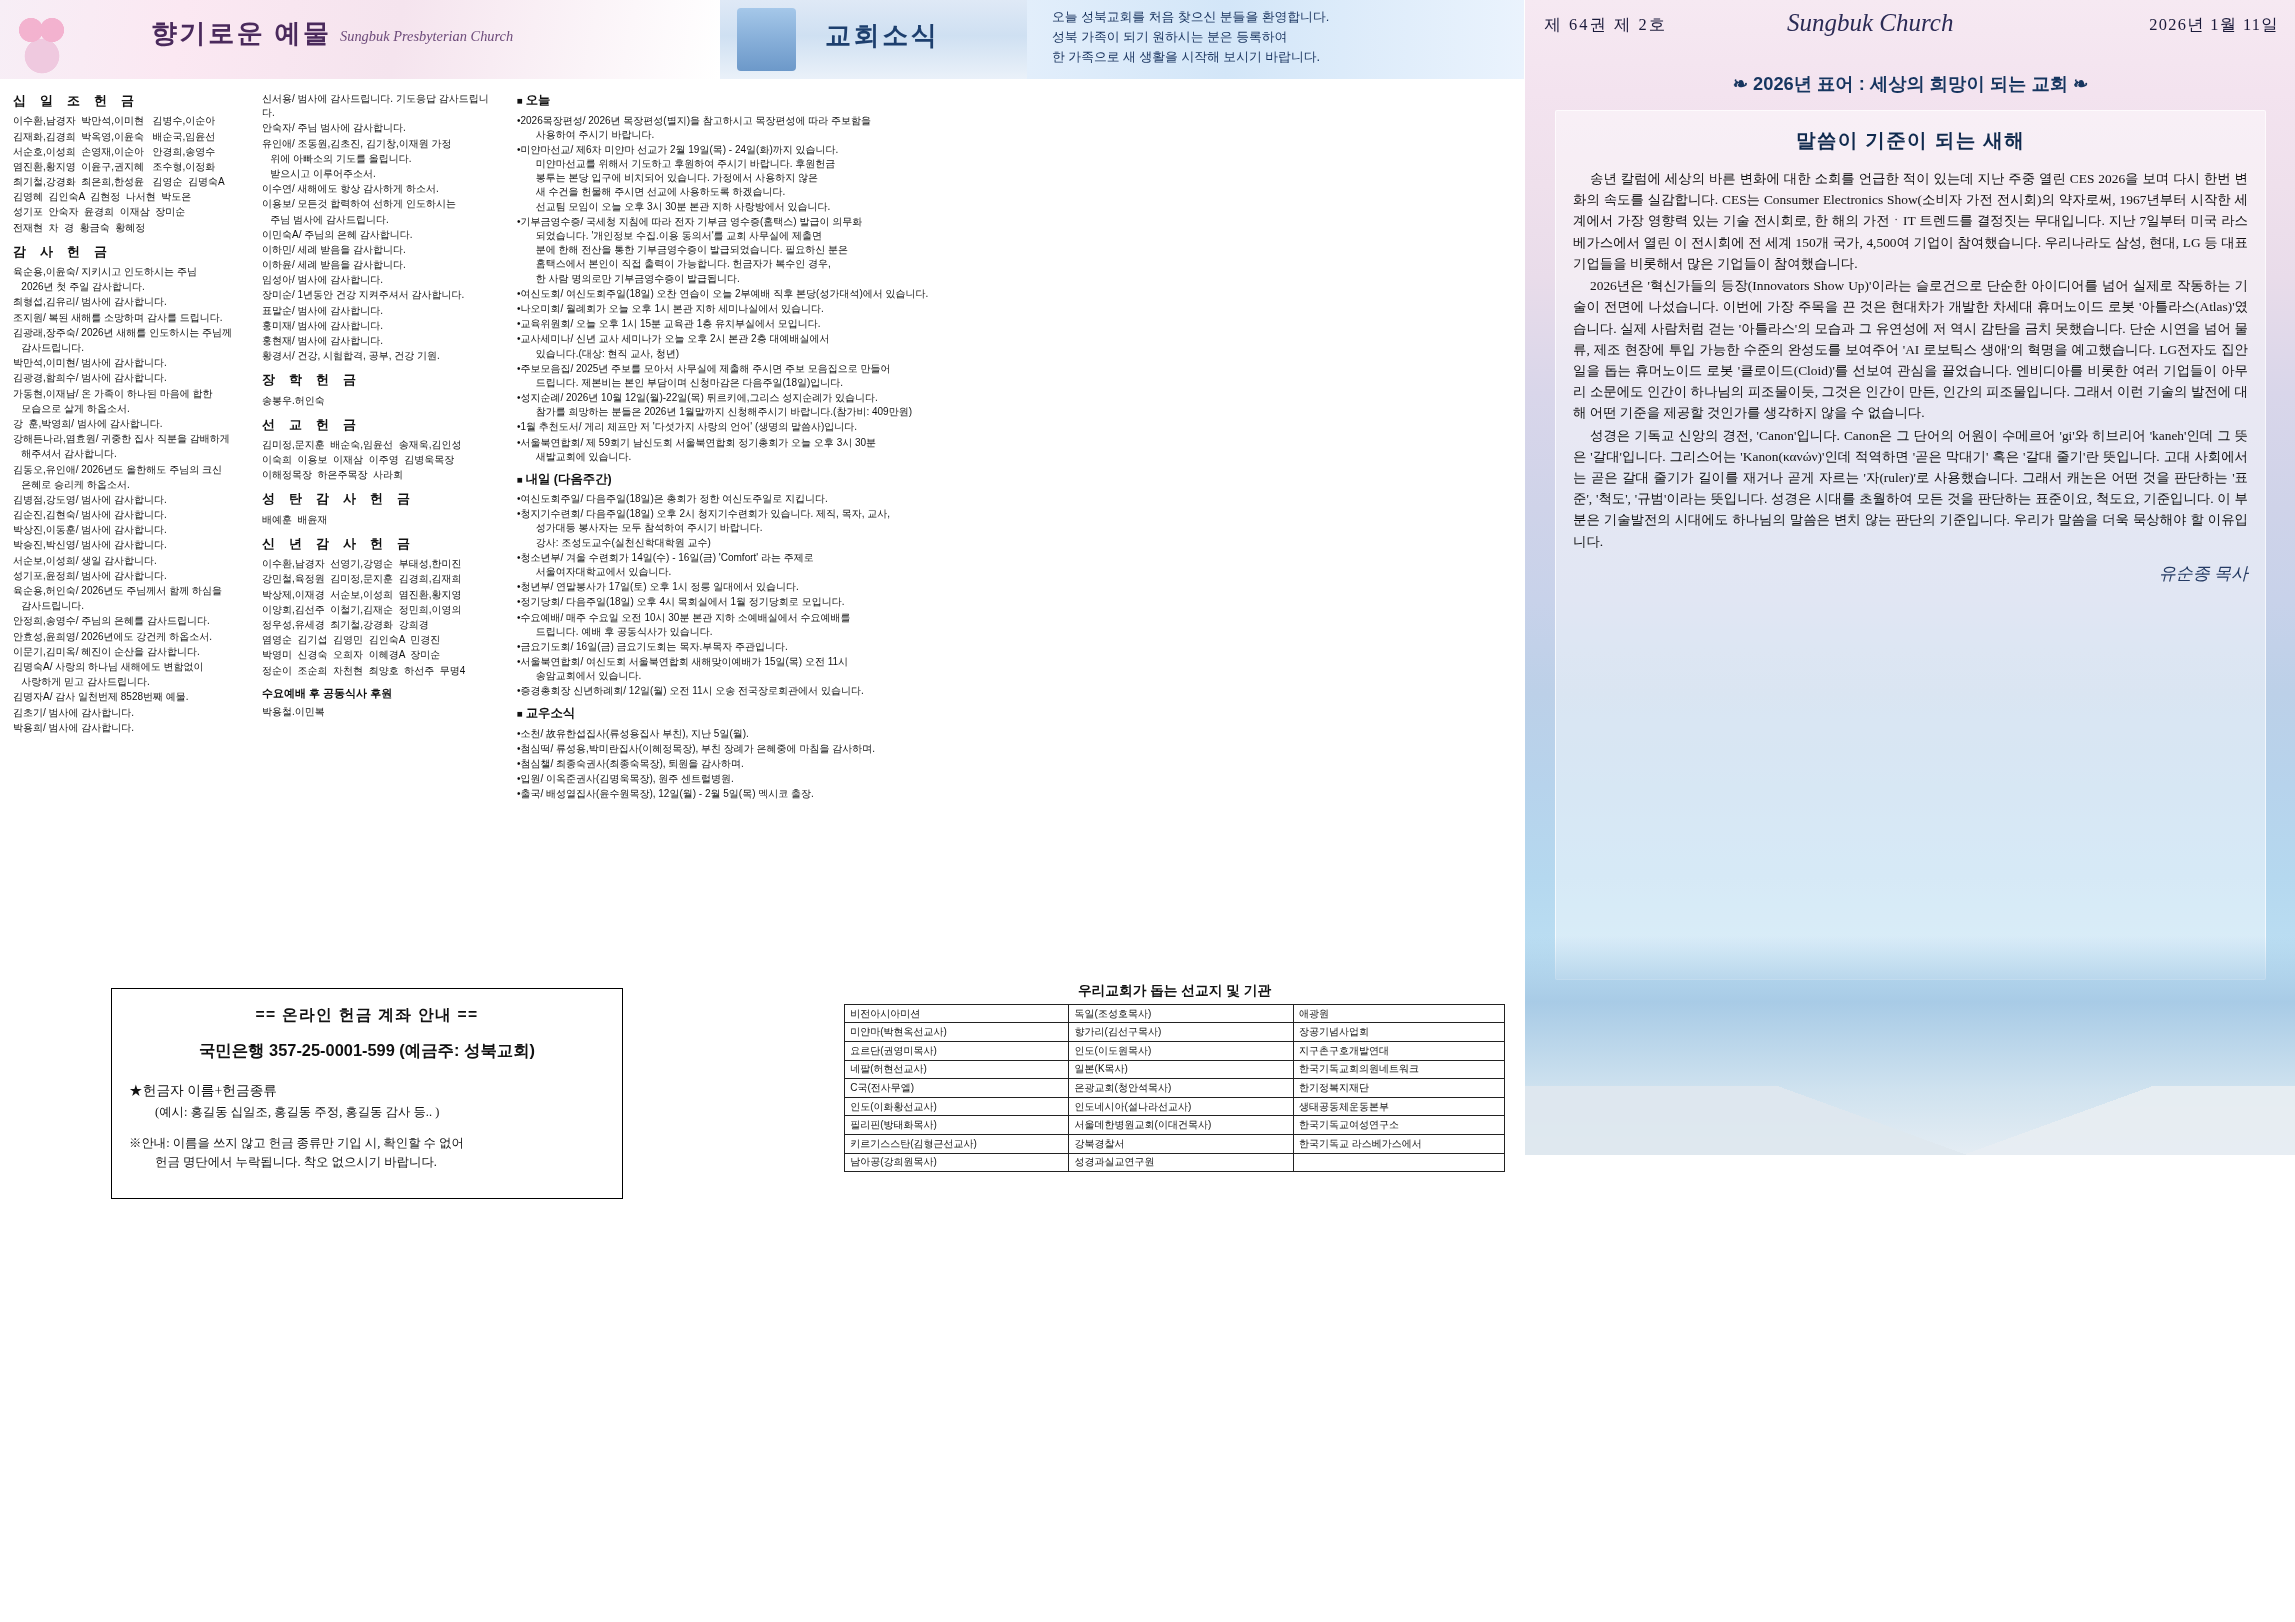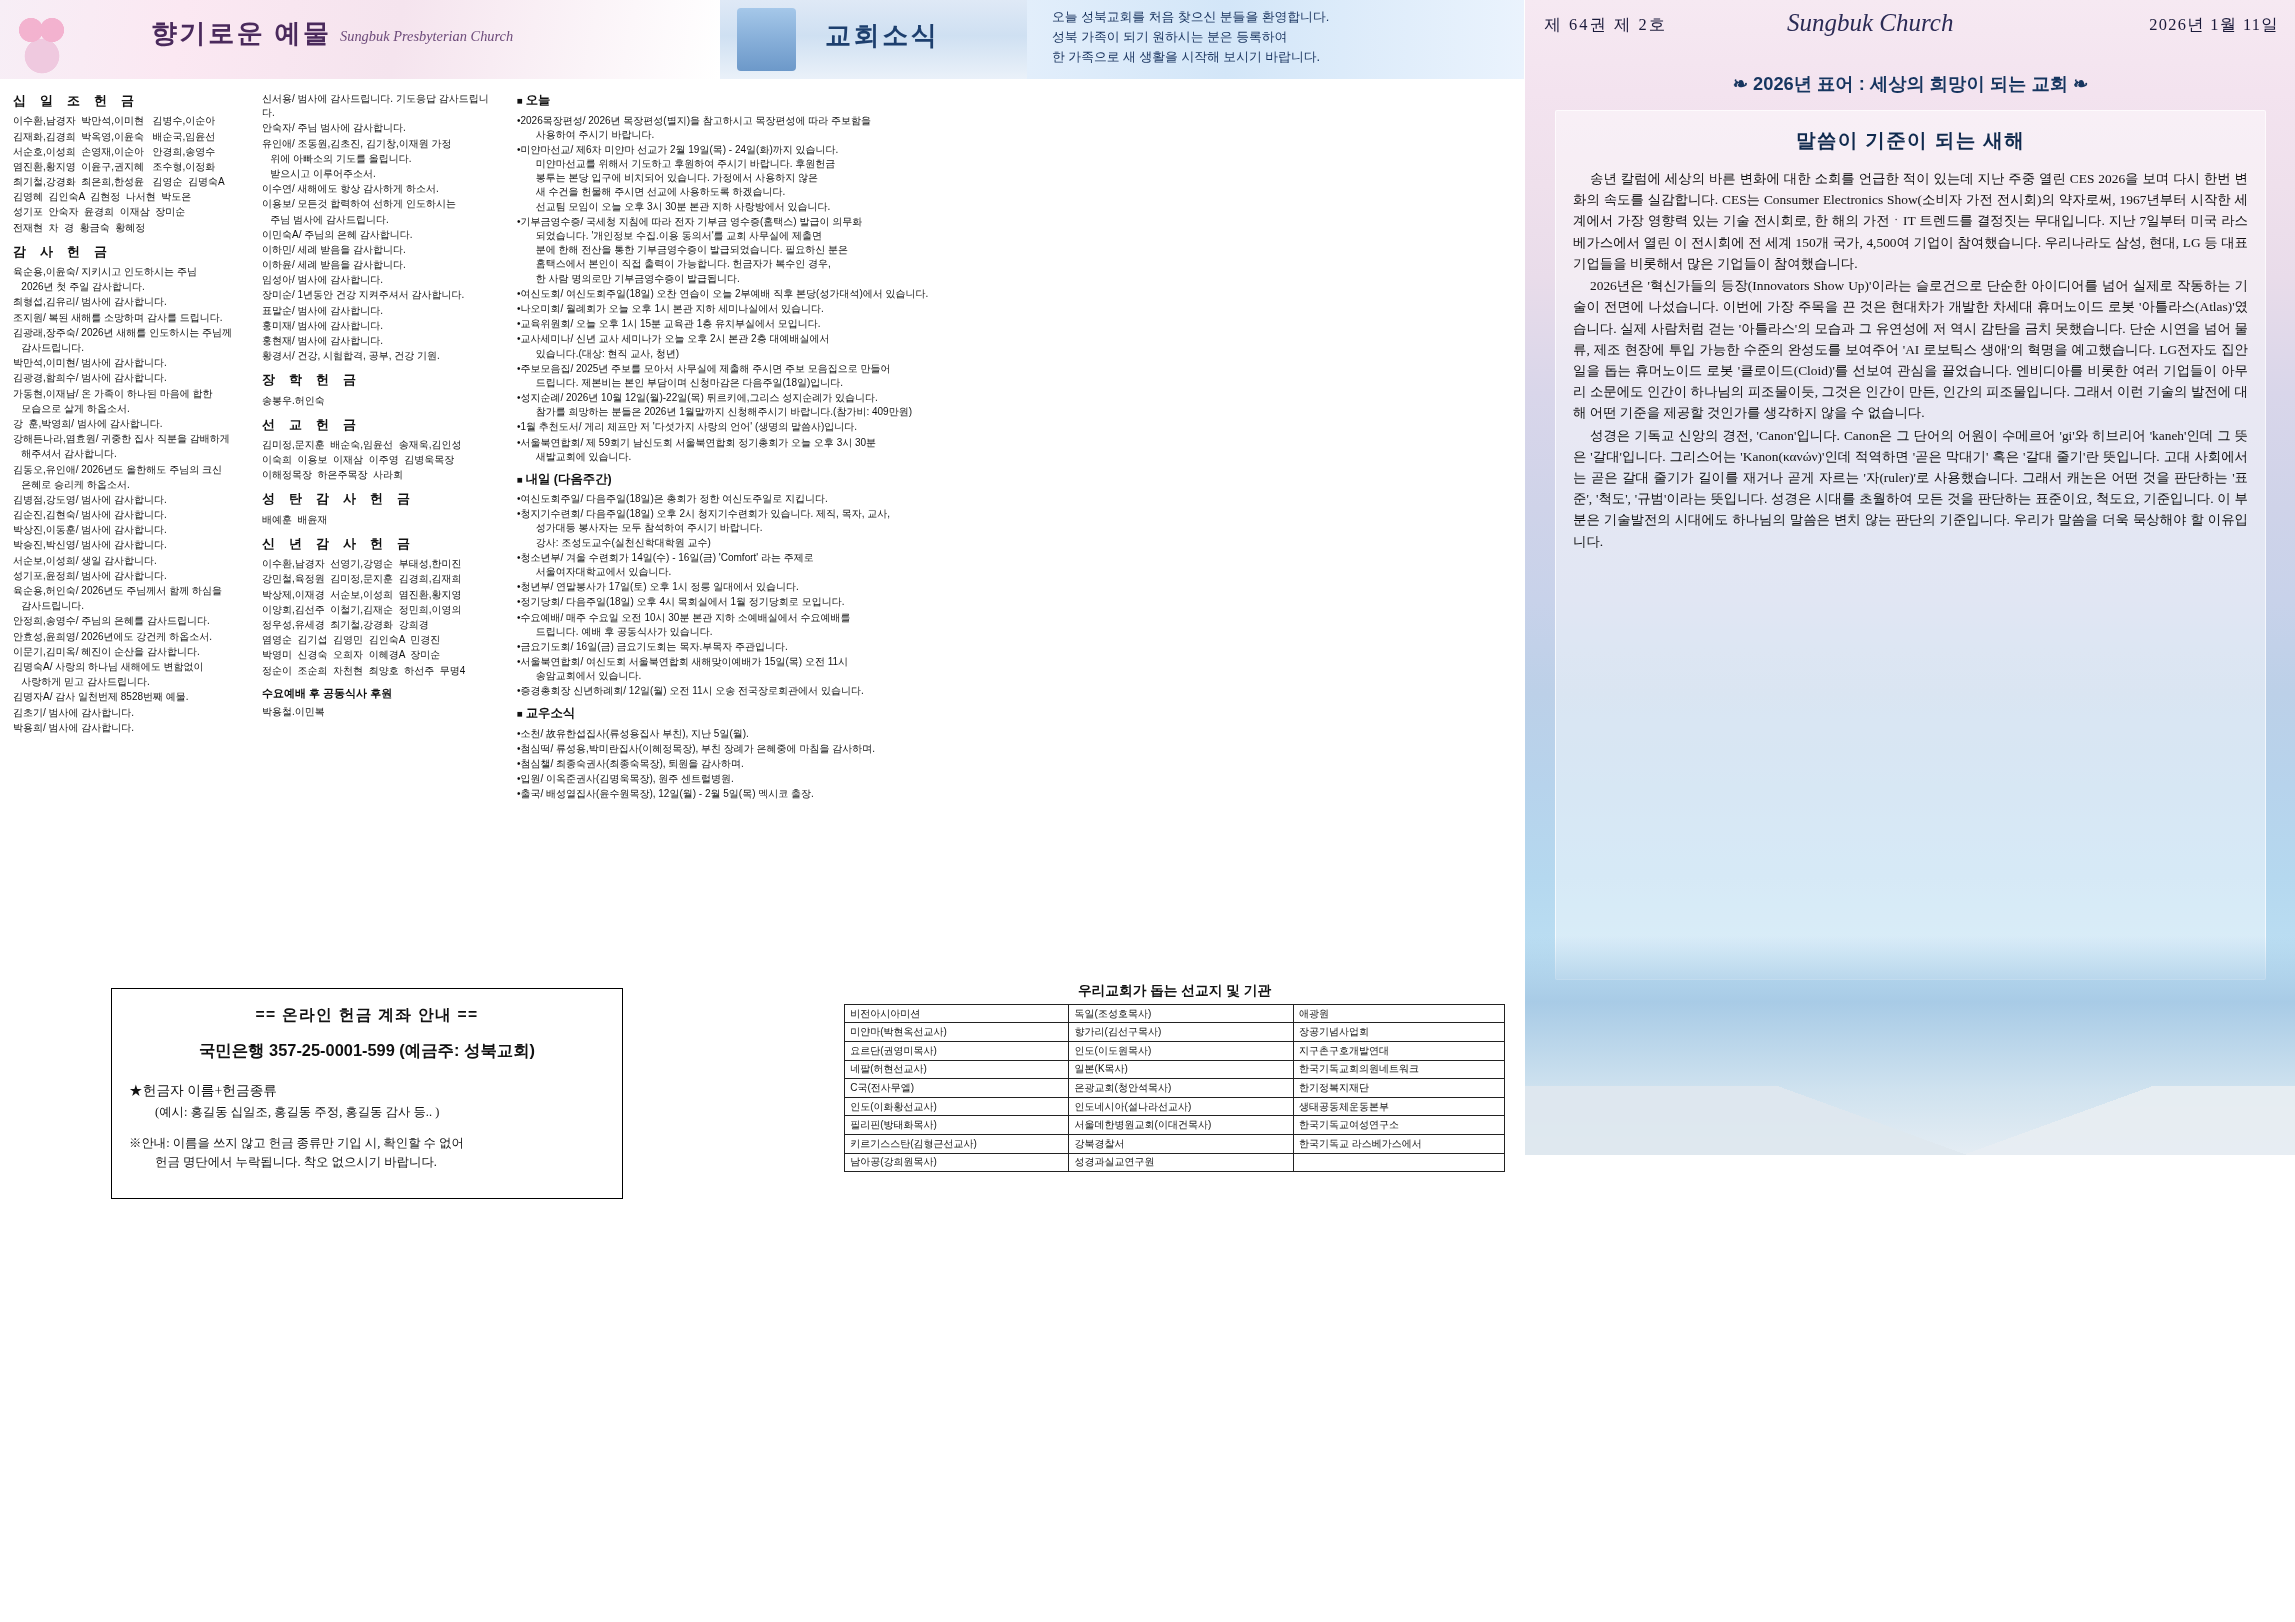--- a/index.html
+++ b/index.html
@@ -366,20 +366,21 @@
       <div class="rt-date">2026년  1월  11일</div>
     </div>
 
     <div class="rt-slogan">❧ 2026년 표어 : 세상의  희망이  되는 교회 ❧</div>
 
     <div class="sermon">
       <h3>말씀이  기준이  되는 새해</h3>
       <p class="indent">송년 칼럼에 세상의 바른 변화에 대한 소회를 언급한 적이 있는데 지난 주중 열린 CES 2026을 보며 다시 한번 변화의 속도를 실감합니다. CES는 Consumer Electronics Show(소비자 가전 전시회)의 약자로써, 1967년부터 시작한 세계에서 가장 영향력 있는 기술 전시회로, 한 해의 가전ㆍIT 트렌드를 결정짓는 무대입니다. 지난 7일부터 미국 라스베가스에서 열린 이 전시회에 전 세계 150개 국가, 4,500여 기업이 참여했습니다. 우리나라도 삼성, 현대, LG 등 대표 기업들을 비롯해서 많은 기업들이 참여했습니다.</p>
       <p class="indent">2026년은 '혁신가들의 등장(Innovators Show Up)'이라는 슬로건으로 단순한 아이디어를 넘어 실제로 작동하는 기술이 전면에 나섰습니다. 이번에 가장 주목을 끈 것은 현대차가 개발한 차세대 휴머노이드 로봇 '아틀라스(Atlas)'였습니다. 실제 사람처럼 걷는 '아틀라스'의 모습과 그 유연성에 저 역시 감탄을 금치 못했습니다. 단순 시연을 넘어 물류, 제조 현장에 투입 가능한 수준의 완성도를 보여주어 'AI 로보틱스 생애'의 혁명을 예고했습니다. LG전자도 집안일을 돕는 휴머노이드 로봇 '클로이드(Cloid)'를 선보여 관심을 끌었습니다. 엔비디아를 비롯한 여러 기업들이 아무리 소문에도 인간이 하나님의 피조물이듯, 그것은 인간이 만든, 인간의 피조물입니다. 그래서 이런 기술의 발전에 대해 어떤 기준을 제공할 것인가를 생각하지 않을 수 없습니다.</p>
       <p class="indent">성경은 기독교 신앙의 경전, 'Canon'입니다. Canon은 그 단어의 어원이 수메르어 'gi'와 히브리어 'kaneh'인데 그 뜻은 '갈대'입니다. 그리스어는 'Kanon(κανών)'인데 적역하면 '곧은 막대기' 혹은 '갈대 줄기'란 뜻입니다. 고대 사회에서는 곧은 갈대 줄기가 길이를 재거나 곧게 자르는 '자(ruler)'로 사용했습니다. 그래서 캐논은 어떤 것을 판단하는 '표준', '척도', '규범'이라는 뜻입니다. 성경은 시대를 초월하여 모든 것을 판단하는 표준이요, 척도요, 기준입니다. 이 부분은 기술발전의 시대에도 하나님의 말씀은 변치 않는 판단의 기준입니다. 우리가 말씀을 더욱 묵상해야 할 이유입니다.</p>
+      <div class="sign">유순종 목사</div>
     </div>
 
     <div class="mountain"></div>
 
     <div class="church-logo">
       <span class="logo-mark"></span>
       <span class="logo-text">성북교회</span>
       <div class="logo-url">sungbukeh.onmam.com</div>
     </div>
 

